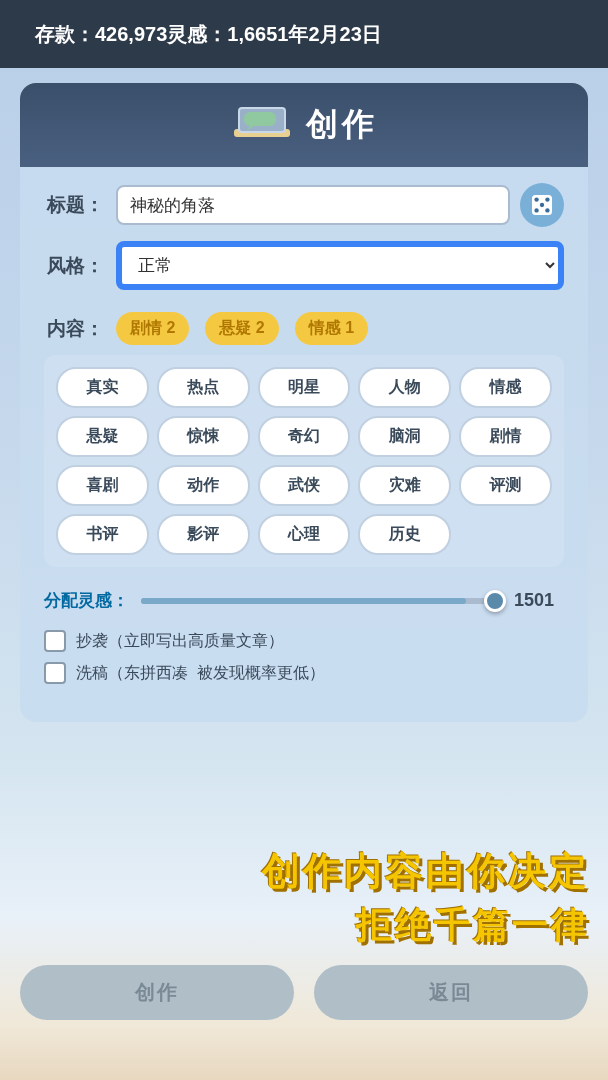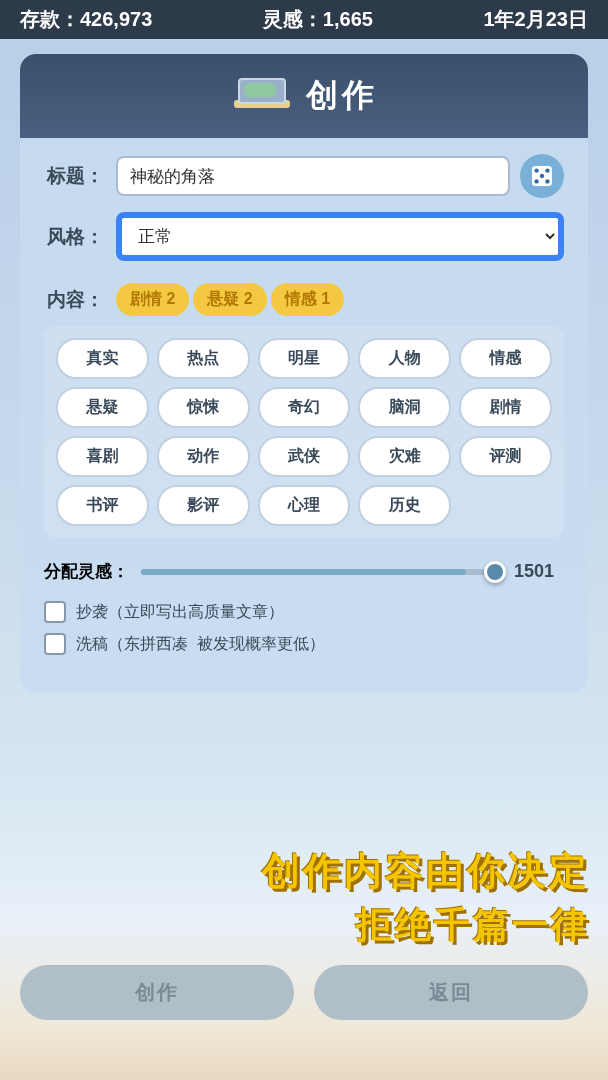--- a/index.html
+++ b/index.html
@@ -10,24 +10,24 @@
       font-family: 'Microsoft YaHei', 'PingFang SC', sans-serif;
       background: linear-gradient(180deg, #b8cfe8 0%, #c5d8ec 40%, #d4e5f0 70%, #e8f0f8 85%, #f0e8d8 95%, #e8d8c0 100%);
       position: relative;
     }
 
     
     .top-bar {
       background: #2d3a4a;
       color: white;
       display: flex;
-      justify-content: space-between;
-      align-items: center;
-      padding: 10px 20px;
-      height: 39px;
+      justify-content: flex-start;
+      align-items: center;
+      padding: 10px 35px;
+      height: 68px;
       font-size: 20px;
       font-weight: bold;
     }
 
     
     .main-panel {
       background: rgba(200, 220, 240, 0.85);
       margin: 15px 20px;
       border-radius: 16px;
       padding: 0 0 20px 0;
@@ -127,21 +127,21 @@
     }
 
     .content-row {
       display: flex;
       align-items: center;
       margin-bottom: 10px;
     }
 
     .content-tags {
       display: flex;
-      gap: 4px;
+      gap: 16px;
       flex-wrap: wrap;
       flex: 1;
     }
 
     .content-tag {
       background: #f5c842;
       border-radius: 20px;
       padding: 6px 14px;
       font-size: 16px;
       font-weight: bold;
@@ -183,21 +183,21 @@
 
     .slider-row {
       display: flex;
       align-items: center;
       gap: 12px;
     }
 
     .slider-label {
       font-size: 17px;
       font-weight: bold;
-      color: #000000;
+      color: #0369a1;
       white-space: nowrap;
     }
 
     .slider-track {
       flex: 1;
       height: 6px;
       background: #aabbd0;
       border-radius: 3px;
       position: relative;
     }

